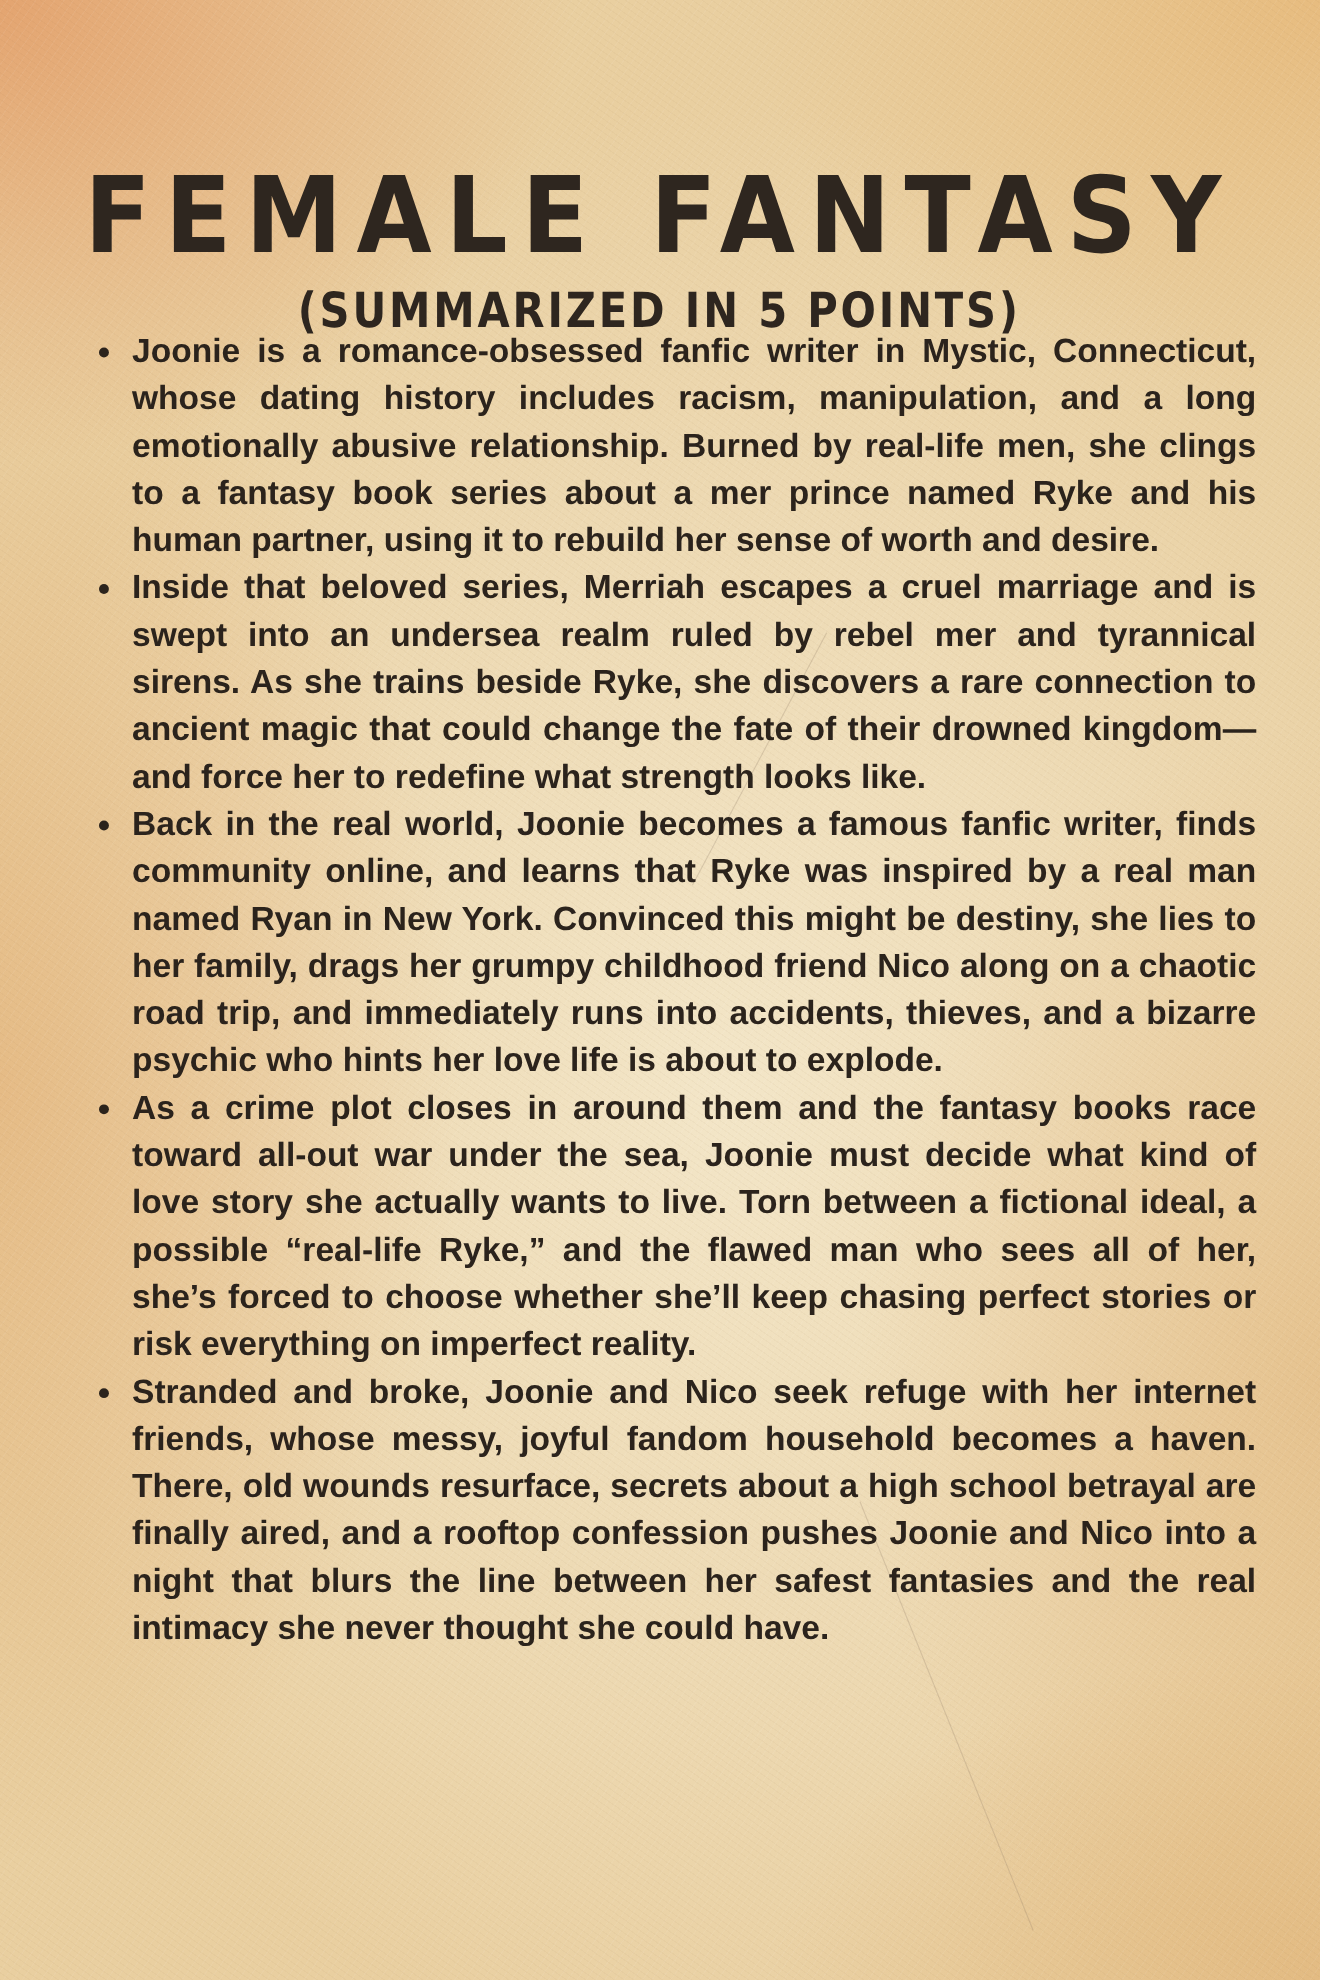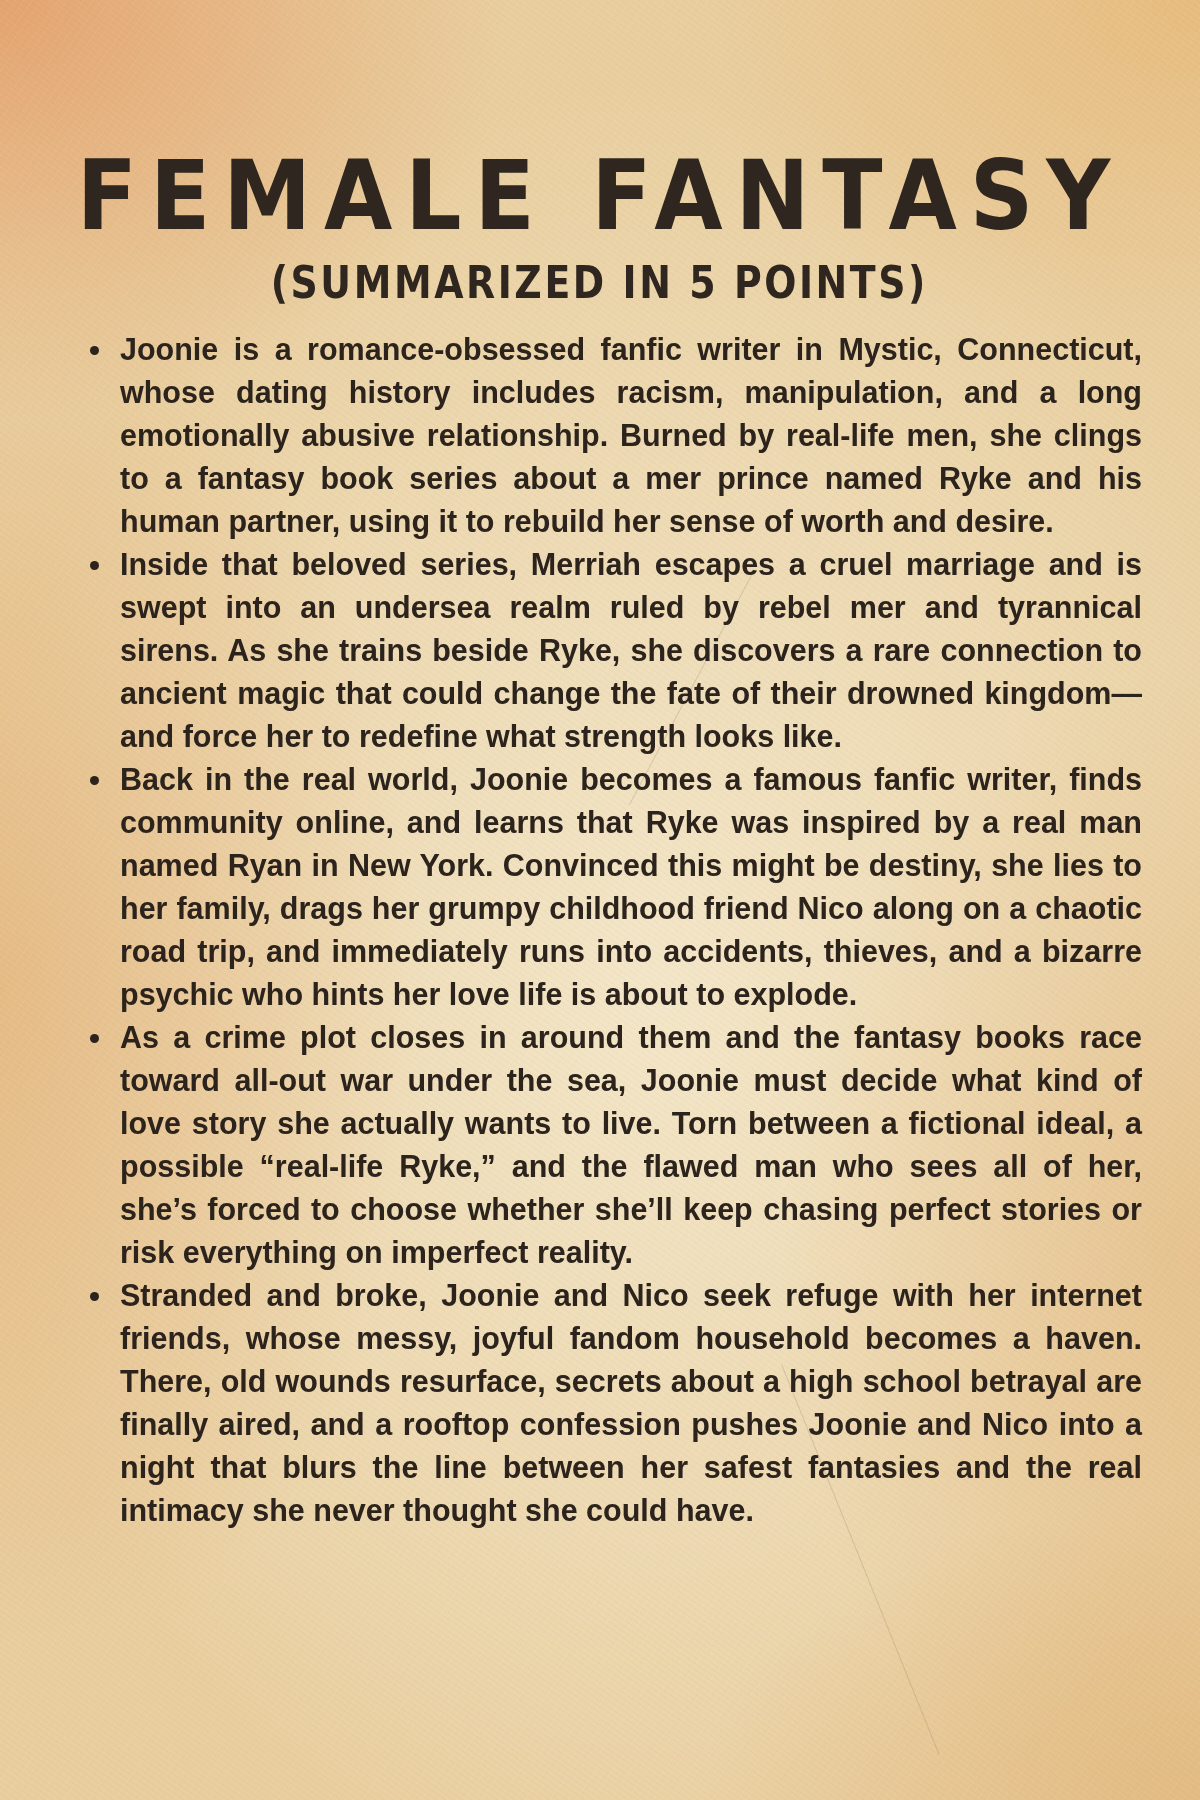--- a/index.html
+++ b/index.html
@@ -59,21 +59,21 @@
       font-weight: bold;
       font-size: 44px;
       letter-spacing: 3px;
       line-height: 1;
       color: #2e261f;
       transform: scaleX(0.86);
       transform-origin: 595px 0;
     }
     .points {
       position: absolute;
-      top: 328px;
+      top: 298px;
       left: 90px;
       width: 1052px;
       margin: 0;
       padding: 0;
       list-style: none;
     }
     .point {
       position: relative;
       padding-left: 30px;
       font-family: "Liberation Sans", sans-serif;

